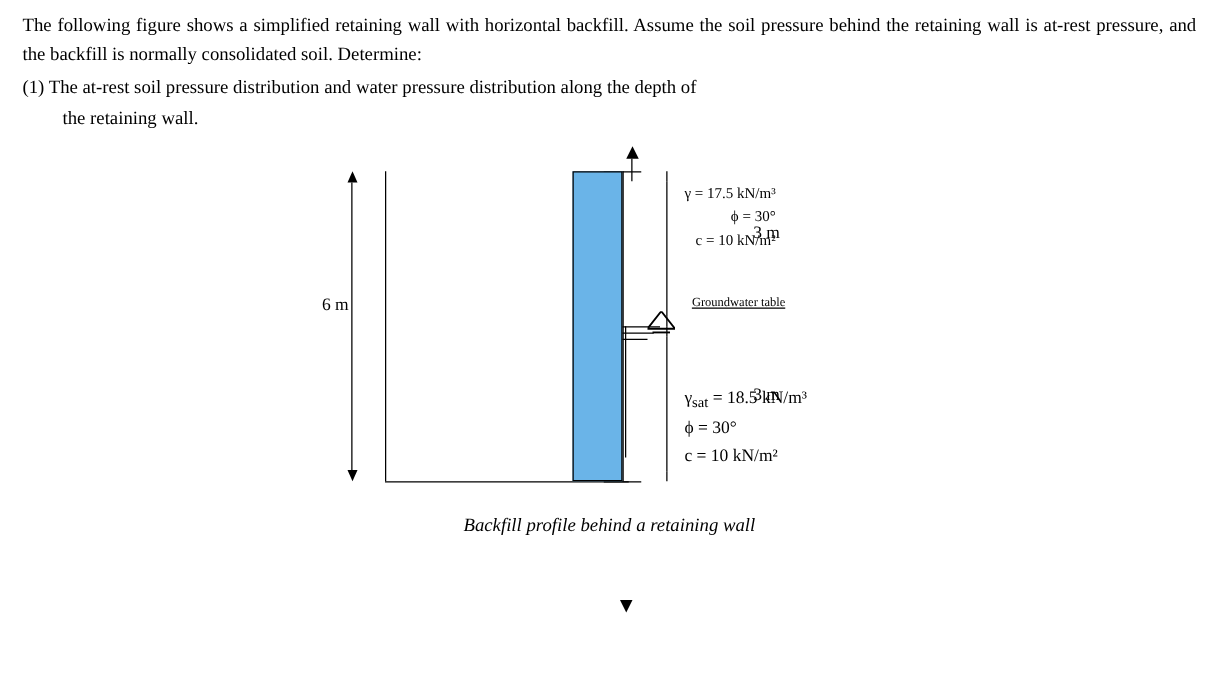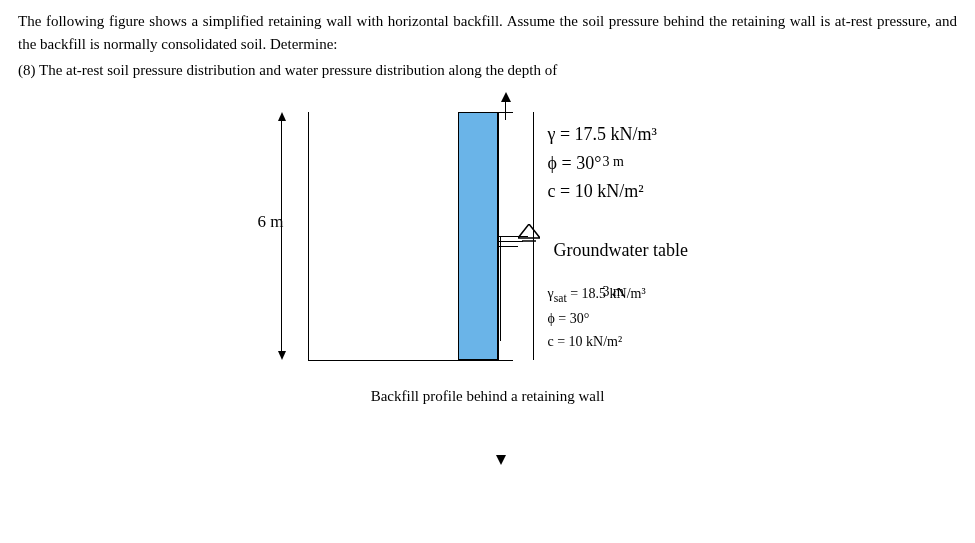--- a/index.html
+++ b/index.html
@@ -162,21 +162,21 @@
     .dim-arrow-down {
       width: 0; height: 0;
       border-left: 4px solid transparent;
       border-right: 4px solid transparent;
       border-top: 9px solid #000;
     }
     .dim-6m-label {
       position: absolute;
       left: 10px;
       top: 120px;
-      font-size: 17px;
+      font-size: 14px;
     }
     
     .dim-3m-top {
       position: absolute;
       left: 285px;
       top: 20px;
       display: flex;
       flex-direction: column;
       align-items: center;
       height: 124px;
@@ -225,55 +225,59 @@
     .gw-triangle {
       position: absolute;
       left: 270px;
       top: 132px;
     }
     
     .props-top {
       position: absolute;
       left: 300px;
       top: 28px;
-      font-size: 18px;
+      font-size: 12px;
       line-height: 1.6;
+      text-align: right;
     }
     .props-bottom {
       position: absolute;
       left: 300px;
       top: 158px;
       font-size: 14px;
       line-height: 1.6;
       margin-top: 33px;
     }
     .gw-label {
       position: absolute;
       left: 306px;
-      top: 148px;
-      font-size: 18px;
+      top: 120px;
+      font-size: 10px;
+      text-decoration: underline;
     }
     .caption {
       font-size: 15px;
       text-align: center;
       margin-top: 6px;
+      font-style: italic;
     }
     
     .tick-h {
       width: 1px;
       height: 8px;
       background: #000;
     }
   </style>
 </head>
 <body>
 
 <div class="problem-text">
   <p>The following figure shows a simplified retaining wall with horizontal backfill. Assume the soil pressure behind the retaining wall is at-rest pressure, and the backfill is normally consolidated soil. Determine:</p>
-  <p>(8) The at-rest soil pressure distribution and water pressure distribution along the depth of</p>
+  <p>(1) The at-rest soil pressure distribution and water pressure distribution along the depth of</p>
+  <p class="indent">the retaining wall.</p>
 </div>
 
 <div class="figure-area">
   <div class="diagram-container">
 
     <div class="outer-left-line"></div>
 
     <div class="outer-bottom-line"></div>
 
     <div class="top-tick-left"></div>

